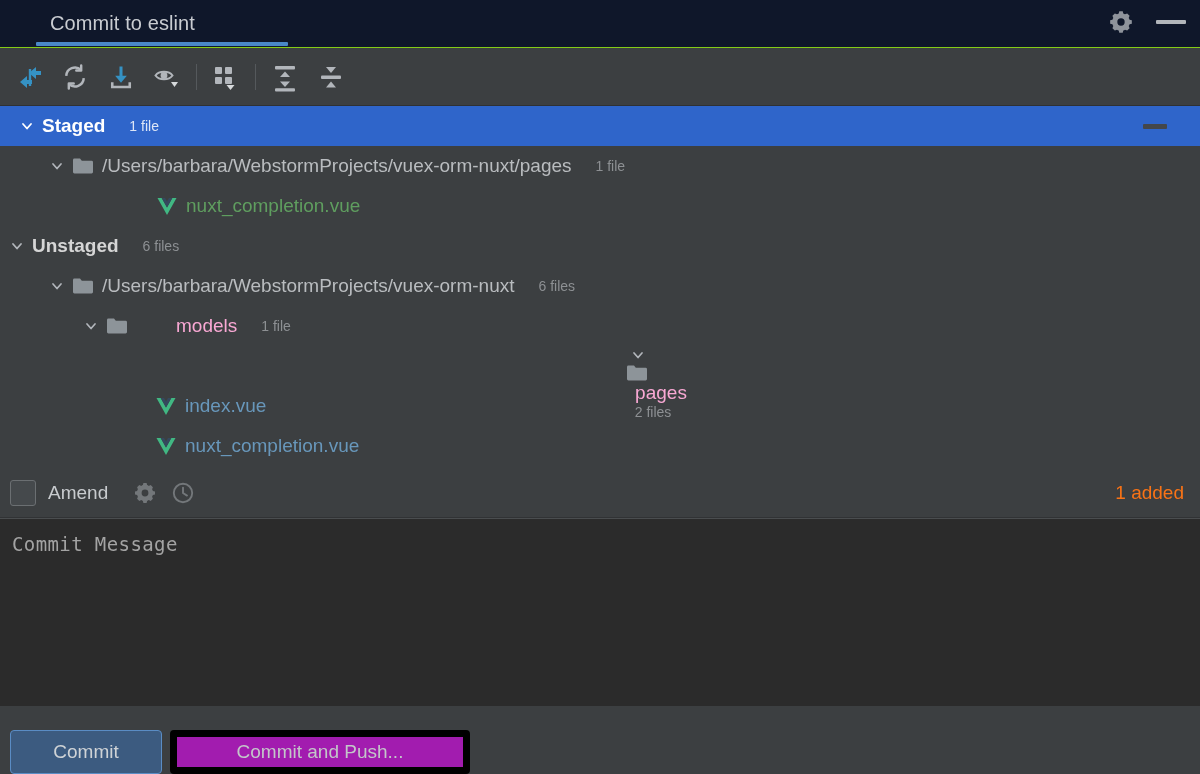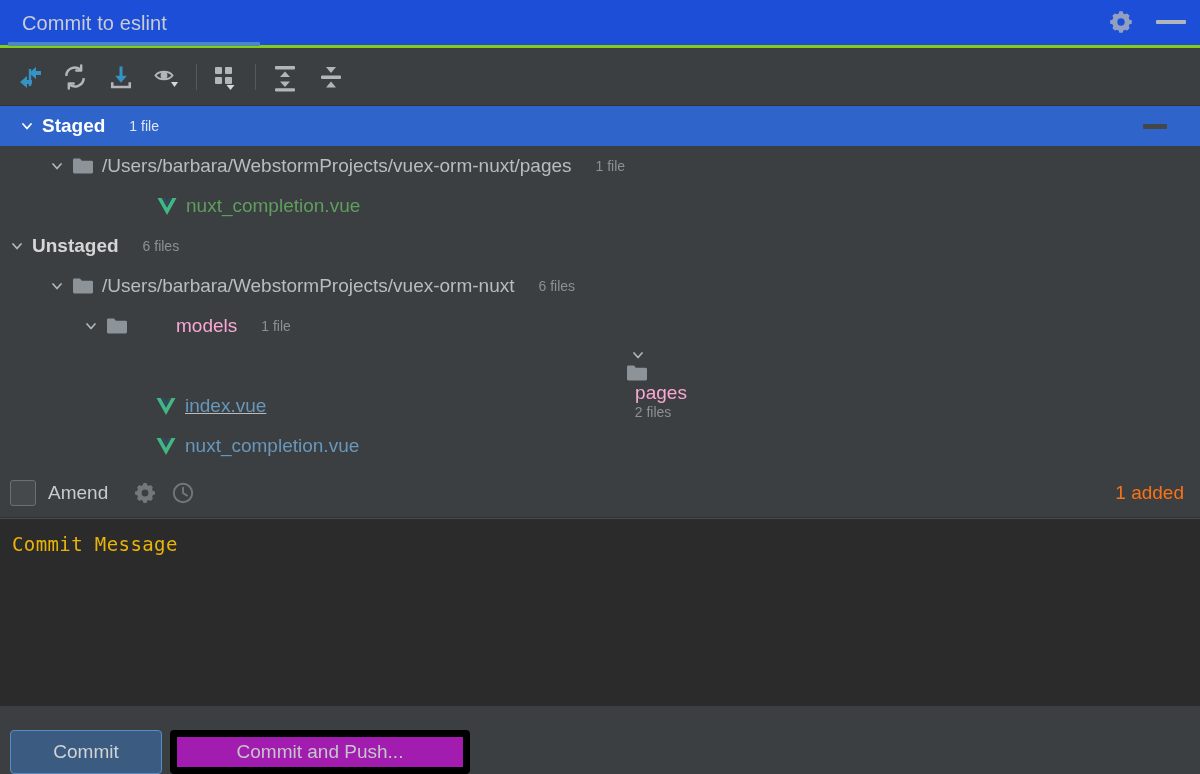--- a/index.html
+++ b/index.html
@@ -9,24 +9,25 @@
     font-family:"Liberation Sans", sans-serif;
     overflow:hidden;
     -webkit-font-smoothing:antialiased;
   }
   .app{position:relative;width:1200px;height:774px;background:#3c3f41;display:flex;flex-direction:column;}
 
   
   .titlebar{
     position:relative;
     height:48px;min-height:48px;
-    background:#1d4ed8;
+    background:#0f172a;
     display:flex;align-items:flex-start;
-    border-bottom:3px solid #84cc16;
+    border-bottom:1px solid #84cc16;
     box-sizing:border-box;
+    padding-left:28px;
   }
   .tab{
     position:relative;
     padding:10px 22px 0 22px;
     height:48px;box-sizing:border-box;
     display:flex;align-items:flex-start;
   }
   .tab-title{
     font-size:20px;color:#c9ccd1;letter-spacing:.1px;line-height:26px;
     white-space:nowrap;
@@ -108,21 +109,21 @@
   
   .msgarea{
     flex:1 1 auto;
     background:#2b2b2b;
     padding:14px 12px;
     box-sizing:border-box;
     border-top:1px solid #4a4d4f;
   }
   .msg-placeholder{
     font-family:"DejaVu Sans Mono","Liberation Mono",monospace;
-    font-size:19px;color:#eab308;letter-spacing:.4px;
+    font-size:19px;color:#a3a3a3;letter-spacing:.4px;
   }
 
   
   .btnbar{
     height:68px;min-height:68px;
     background:#3c3f41;
     display:flex;align-items:flex-end;
     padding-left:10px;gap:8px;box-sizing:border-box;
   }
   .btn{
@@ -316,37 +317,37 @@
       </span>
       <span class="folder-ico">
         <svg width="22" height="18" viewBox="0 0 22 18">
             <path d="M1 3 a1.4 1.4 0 0 1 1.4-1.4 H8 l1.8 2.2 H19.6 A1.4 1.4 0 0 1 21 5.2 V15 a1.4 1.4 0 0 1-1.4 1.4 H2.4 A1.4 1.4 0 0 1 1 15 Z" fill="#8d9499"></path>
           </svg>
       </span>
       <span class="dir-txt">pages</span>
       <span class="grp-count">2 files</span>
     </div>
 
-    <div class="row" style="padding-left:155px;text-decoration:underline;">
-      <span class="vue-ico">
-        <svg width="22" height="20" viewBox="0 0 22 20">
-          <path d="M1.5 2 L11 19 L20.5 2 L16.3 2 L11 11.4 L5.7 2 Z" fill="#41b883"></path>
-          <path d="M5.7 2 L11 11.4 L16.3 2 L13 2 L11 5.6 L9 2 Z" fill="#35495e"></path>
-        </svg>
-      </span>
-      <span class="file-txt file-modified">index.vue</span>
-    </div>
-
     <div class="row" style="padding-left:155px;">
       <span class="vue-ico">
         <svg width="22" height="20" viewBox="0 0 22 20">
           <path d="M1.5 2 L11 19 L20.5 2 L16.3 2 L11 11.4 L5.7 2 Z" fill="#41b883"></path>
           <path d="M5.7 2 L11 11.4 L16.3 2 L13 2 L11 5.6 L9 2 Z" fill="#35495e"></path>
         </svg>
       </span>
+      <span class="file-txt file-modified">index.vue</span>
+    </div>
+
+    <div class="row" style="padding-left:155px;">
+      <span class="vue-ico">
+        <svg width="22" height="20" viewBox="0 0 22 20">
+          <path d="M1.5 2 L11 19 L20.5 2 L16.3 2 L11 11.4 L5.7 2 Z" fill="#41b883"></path>
+          <path d="M5.7 2 L11 11.4 L16.3 2 L13 2 L11 5.6 L9 2 Z" fill="#35495e"></path>
+        </svg>
+      </span>
       <span class="file-txt file-modified">nuxt_completion.vue</span>
     </div>
   </div>
 
   <div class="amendbar">
     <span class="cbox"></span>
     <span class="amend-label">Amend</span>
     <span class="small-icon-btn">
       <svg viewBox="0 0 24 24" width="24" height="24" fill="#73777a">
         <path d="M13.6 2h-3.2l-.5 2.1c-.6.2-1.1.5-1.6.8L6.3 4.1 4.1 6.3l.8 2c-.3.5-.6 1-.8 1.6L2 10.4v3.2l2.1.5c.2.6.5 1.1.8 1.6l-.8 2 2.2 2.2 2-.8c.5.3 1 .6 1.6.8l.5 2.1h3.2l.5-2.1c.6-.2 1.1-.5 1.6-.8l2 .8 2.2-2.2-.8-2c.3-.5.6-1 .8-1.6l2.1-.5v-3.2l-2.1-.5c-.2-.6-.5-1.1-.8-1.6l.8-2-2.2-2.2-2 .8c-.5-.3-1-.6-1.6-.8L13.6 2zM12 8.6A3.4 3.4 0 1 1 12 15.4 3.4 3.4 0 0 1 12 8.6z"></path>

